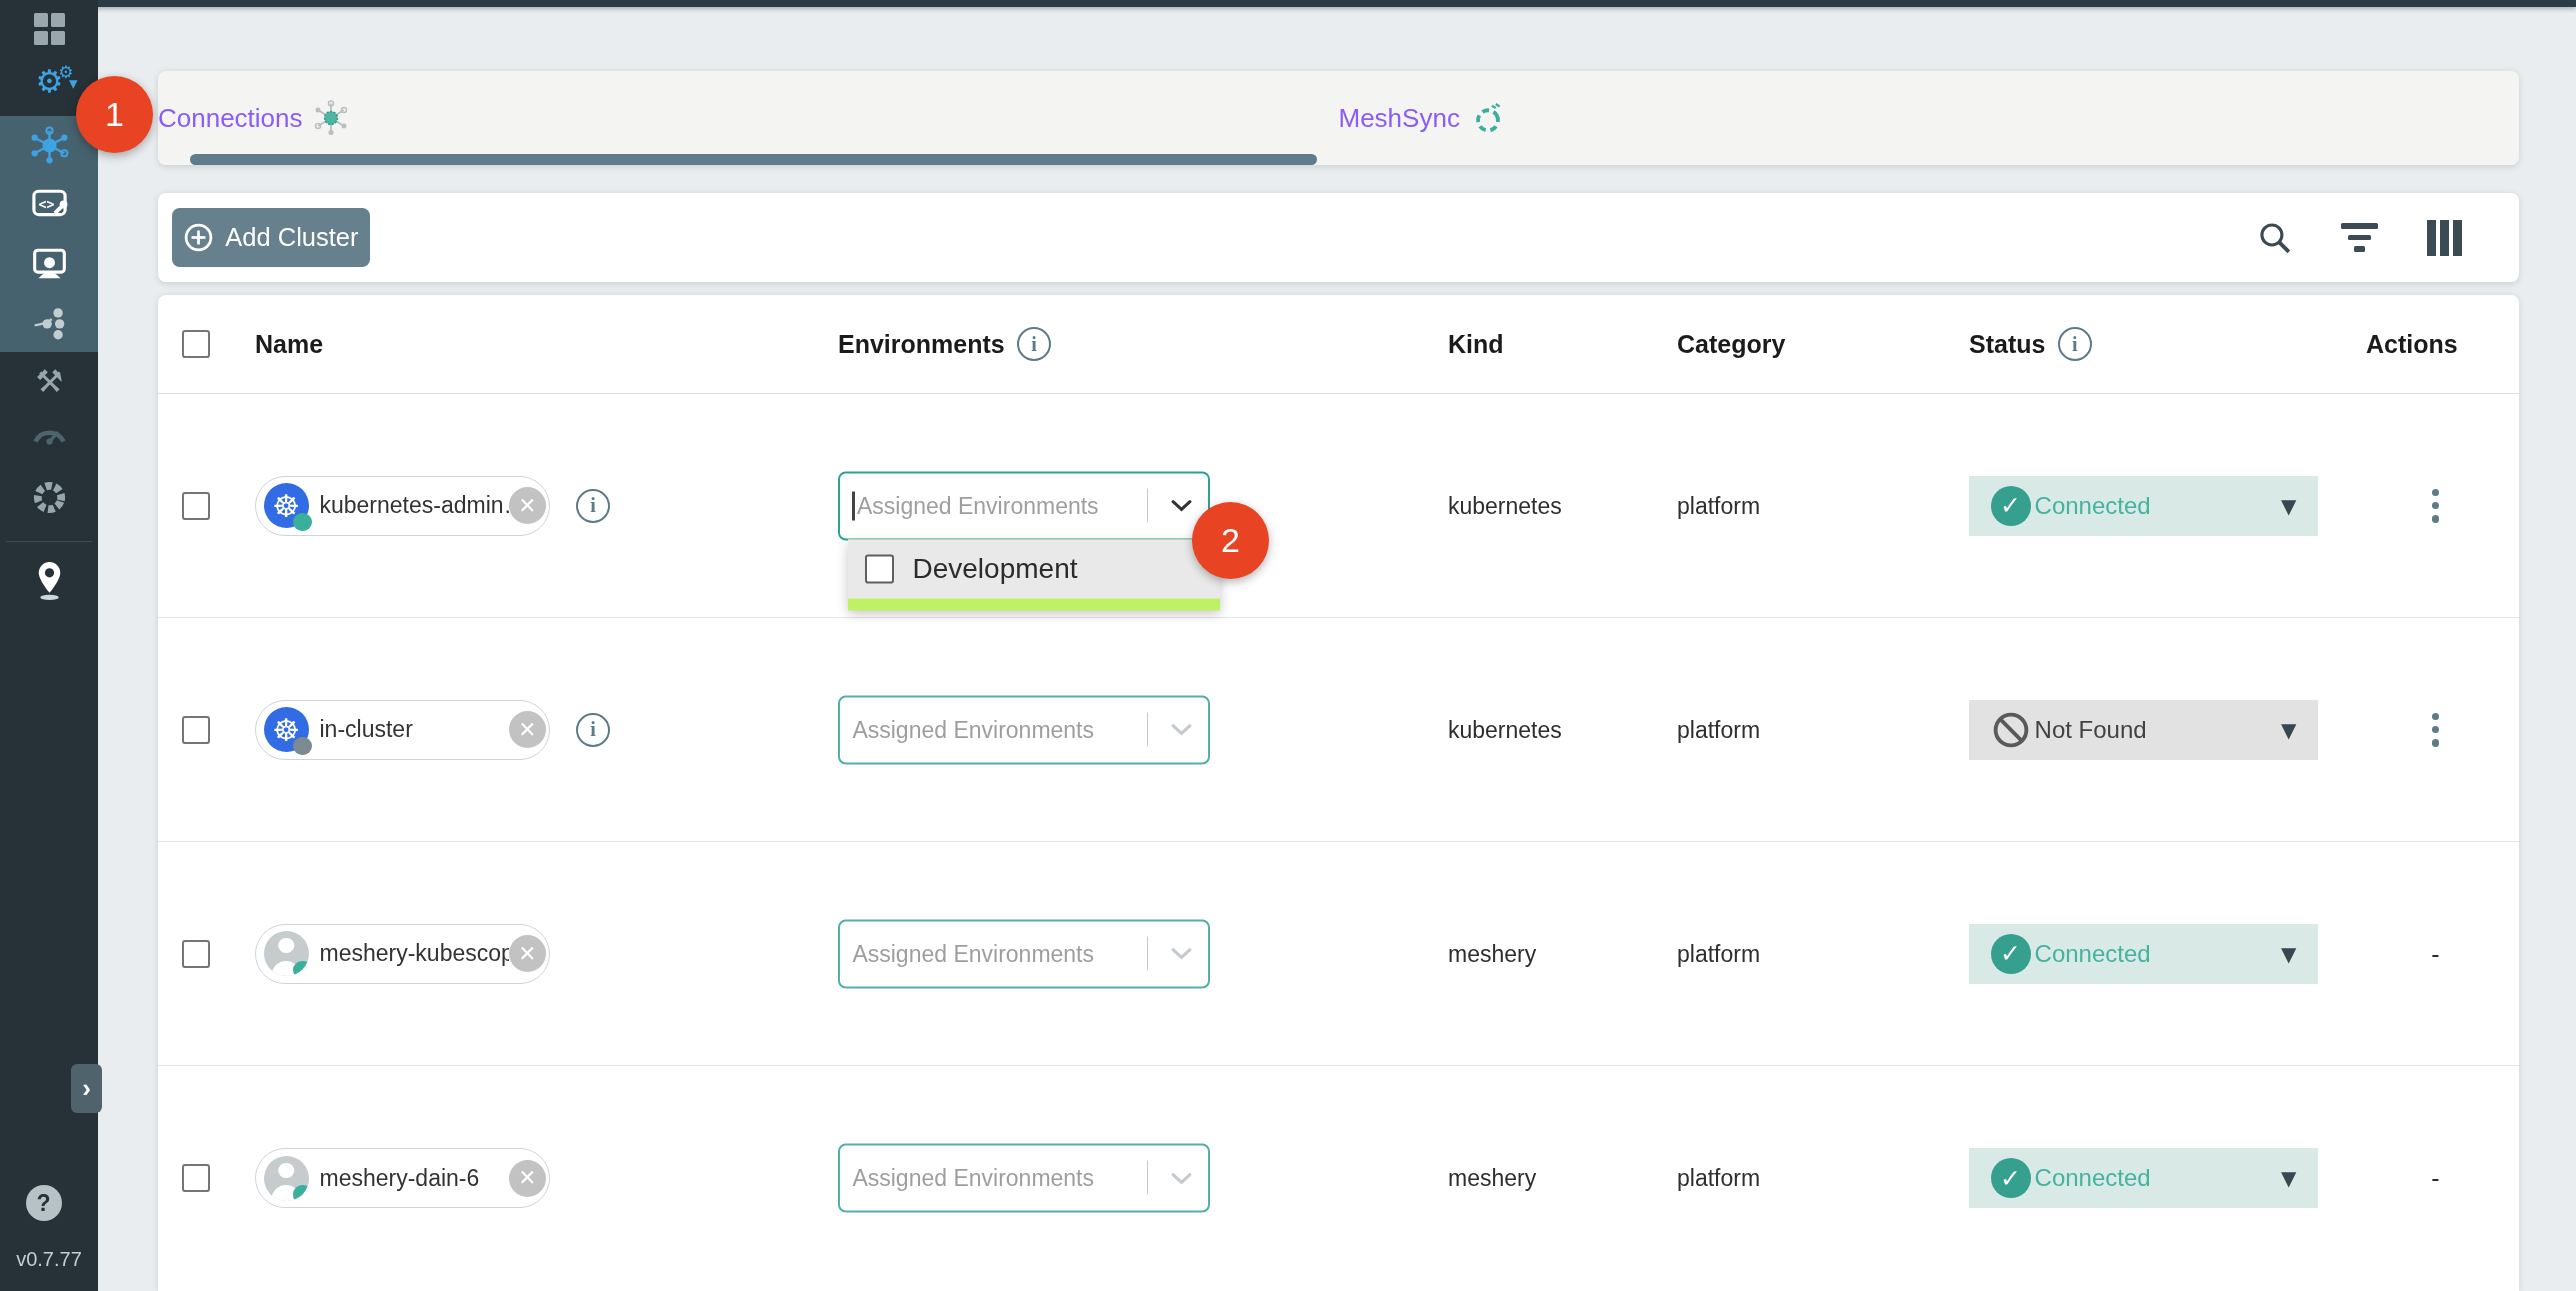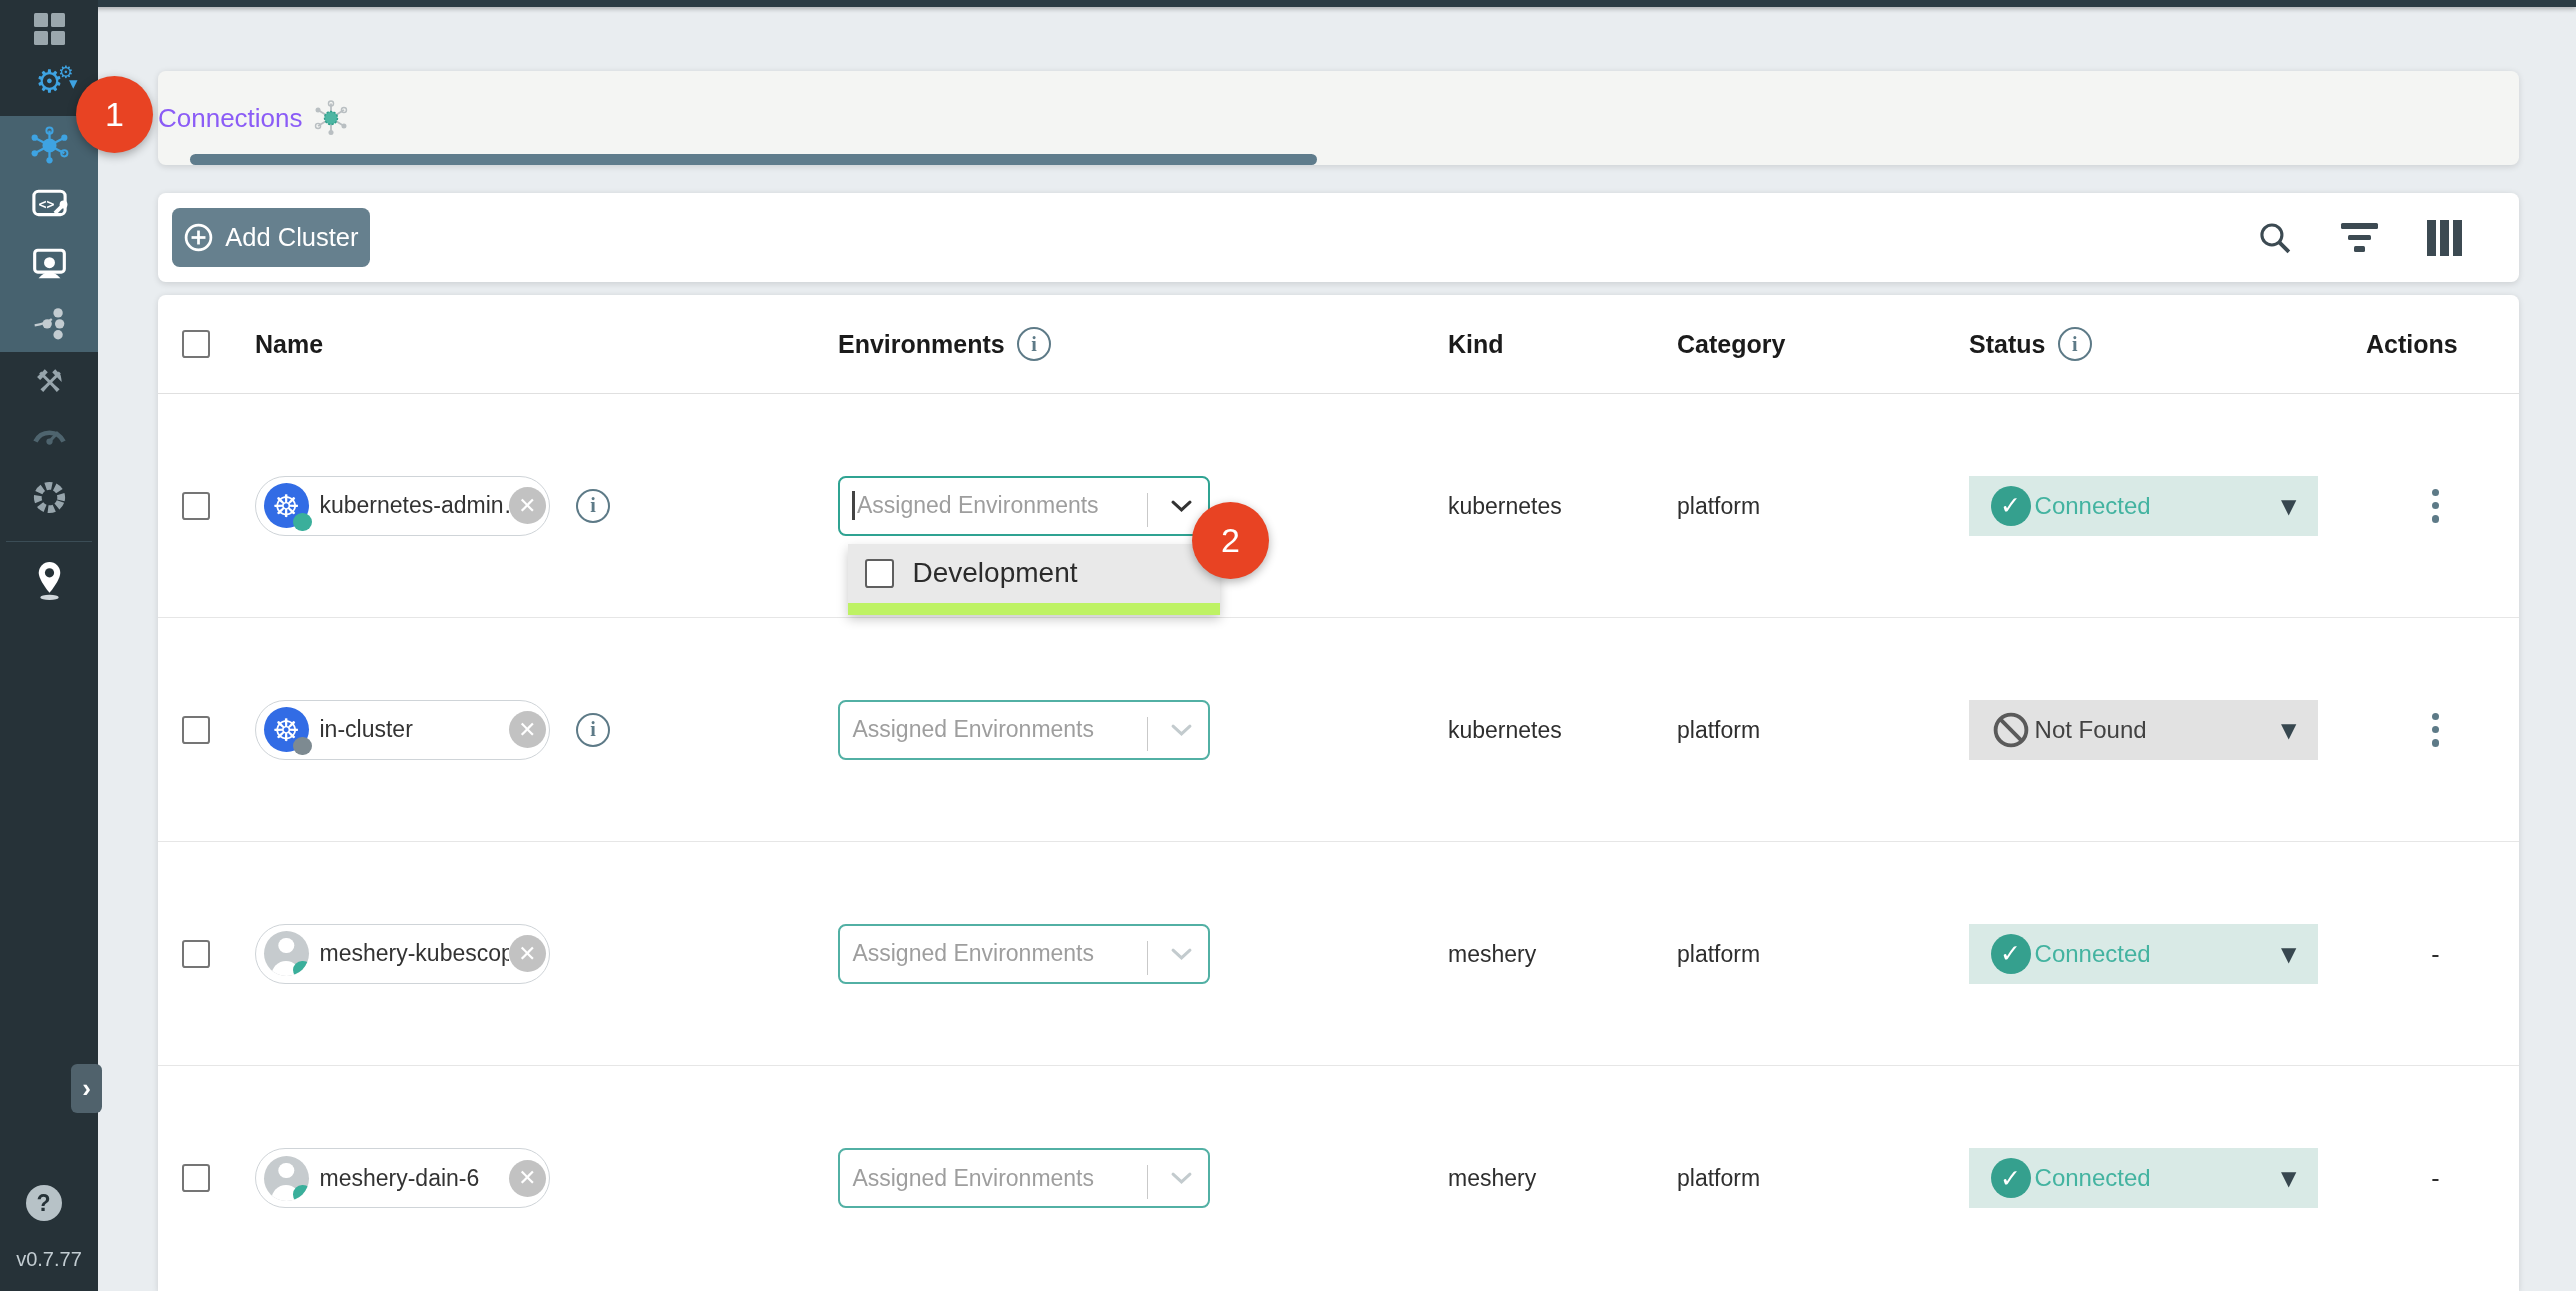--- a/index.html
+++ b/index.html
@@ -67,21 +67,21 @@
   .avatar.person .body { position:absolute; left:50%; bottom:-3.1px; transform:translateX(-50%); width:29px; height:18.5px; border-radius:14.7px 14.7px 0 0; background:#fff; }
   .statusdot { position:absolute; right:-3.1px; bottom:-3.1px; width:18.5px; height:18.5px; border-radius:50%; }
   .dot-teal { background:#3aaf9b; }
   .dot-gray { background:#7d8a91; }
   .chip-label { flex:1; padding:0 7.7px 0 10.8px; font-size:23px; color:#333; white-space:nowrap; overflow:hidden; }
   .chip-x { width:37px; height:37px; border-radius:50%; background:#c2c2c2; color:#fff; font-size:21.6px; display:flex; align-items:center; justify-content:center; margin-right:3.1px; flex:0 0 auto; cursor:pointer; }
 
   .info-icon { width:34px; height:34px; border:2.3px solid #5d7a87; border-radius:50%; color:#5d7a87; font-size:20px; font-weight:bold; display:flex; align-items:center; justify-content:center; cursor:pointer; font-family:"Liberation Serif","DejaVu Serif",serif; }
   .thead .info-icon { margin-left:12.4px; cursor:pointer; }
 
-  .env-select { position:relative; width:372px; height:60px; border:2.3px solid #52b0a4; border-radius:7.7px; background:#fff; display:flex; align-items:center; padding-left:12.4px; cursor:pointer; }
+  .env-select { position:relative; width:372px; height:69px; border:2.3px solid #52b0a4; border-radius:7.7px; background:#fff; display:flex; align-items:center; padding-left:12.4px; cursor:pointer; }
   .env-select.focused { border-color:#34a violet; }
   .env-select.focused { border-color:#34a untrusted; }
   .env-select.focused { border-color:#2fa392; }
   .env-placeholder { color:#9e9e9e; font-size:23px; white-space:nowrap; }
   .env-divider { position:absolute; right:60px; top:15.4px; height:34px; width:0; border-left:1.5px solid #c9c9c9; }
   .env-chevron { position:absolute; right:15.4px; top:50%; transform:translateY(-50%); }
   .cursor-bar { display:inline-block; width:2.3px; height:29px; background:#444; vertical-align:middle; margin-right:2.3px; }
 
   .dropdown-menu { position:absolute; left:8px; top:66px; width:372px; height:71px; background:#bef264; box-shadow:0 4.6px 10.8px rgba(0,0,0,.22); z-index:50; }
   .dropdown-item { height:59px; background:#e9e9e9; display:flex; align-items:center; gap:18.5px; padding-left:17px; font-size:28px; color:#2b2b2b; cursor:pointer; }
@@ -223,20 +223,28 @@
         </g>
         <circle cx="25" cy="25" r="9" fill="#4db6a3" stroke="#2f9e8b" stroke-width="2" stroke-dasharray="3 2"></circle>
         <circle cx="25" cy="5" r="3.5" fill="none" stroke="#b9bfc2" stroke-width="2"></circle>
         <circle cx="43" cy="14" r="3.5" fill="none" stroke="#b9bfc2" stroke-width="2"></circle>
         <circle cx="43" cy="36" r="3.5" fill="#b9bfc2"></circle>
         <circle cx="25" cy="45" r="3.5" fill="#b9bfc2"></circle>
         <circle cx="7" cy="36" r="3.5" fill="none" stroke="#b9bfc2" stroke-width="2"></circle>
         <circle cx="7" cy="14" r="3.5" fill="#b9bfc2"></circle>
       </svg>
     </div>
+    <div class="tab">
+      <span>MeshSync</span>
+      <svg width="34" height="34" viewBox="0 0 44 44">
+        <circle cx="22" cy="25" r="13" fill="none" stroke="#3aaf9b" stroke-width="5" stroke-dasharray="9 6" transform="rotate(-30 22 25)"></circle>
+        <path d="M27 6 l5 3" stroke="#3aaf9b" stroke-width="3" fill="none"></path>
+        <path d="M32 4 l5 3" stroke="#3aaf9b" stroke-width="3" fill="none"></path>
+      </svg>
+    </div>
     <div class="tab-indicator"></div>
   </div>
 
   <div class="card toolbar-card">
     <button class="add-btn">
       <svg width="31" height="31" viewBox="0 0 40 40">
         <circle cx="20" cy="20" r="16" fill="none" stroke="#fff" stroke-width="3.5"></circle>
         <line x1="20" y1="11" x2="20" y2="29" stroke="#fff" stroke-width="3.5"></line>
         <line x1="11" y1="20" x2="29" y2="20" stroke="#fff" stroke-width="3.5"></line>
       </svg>

